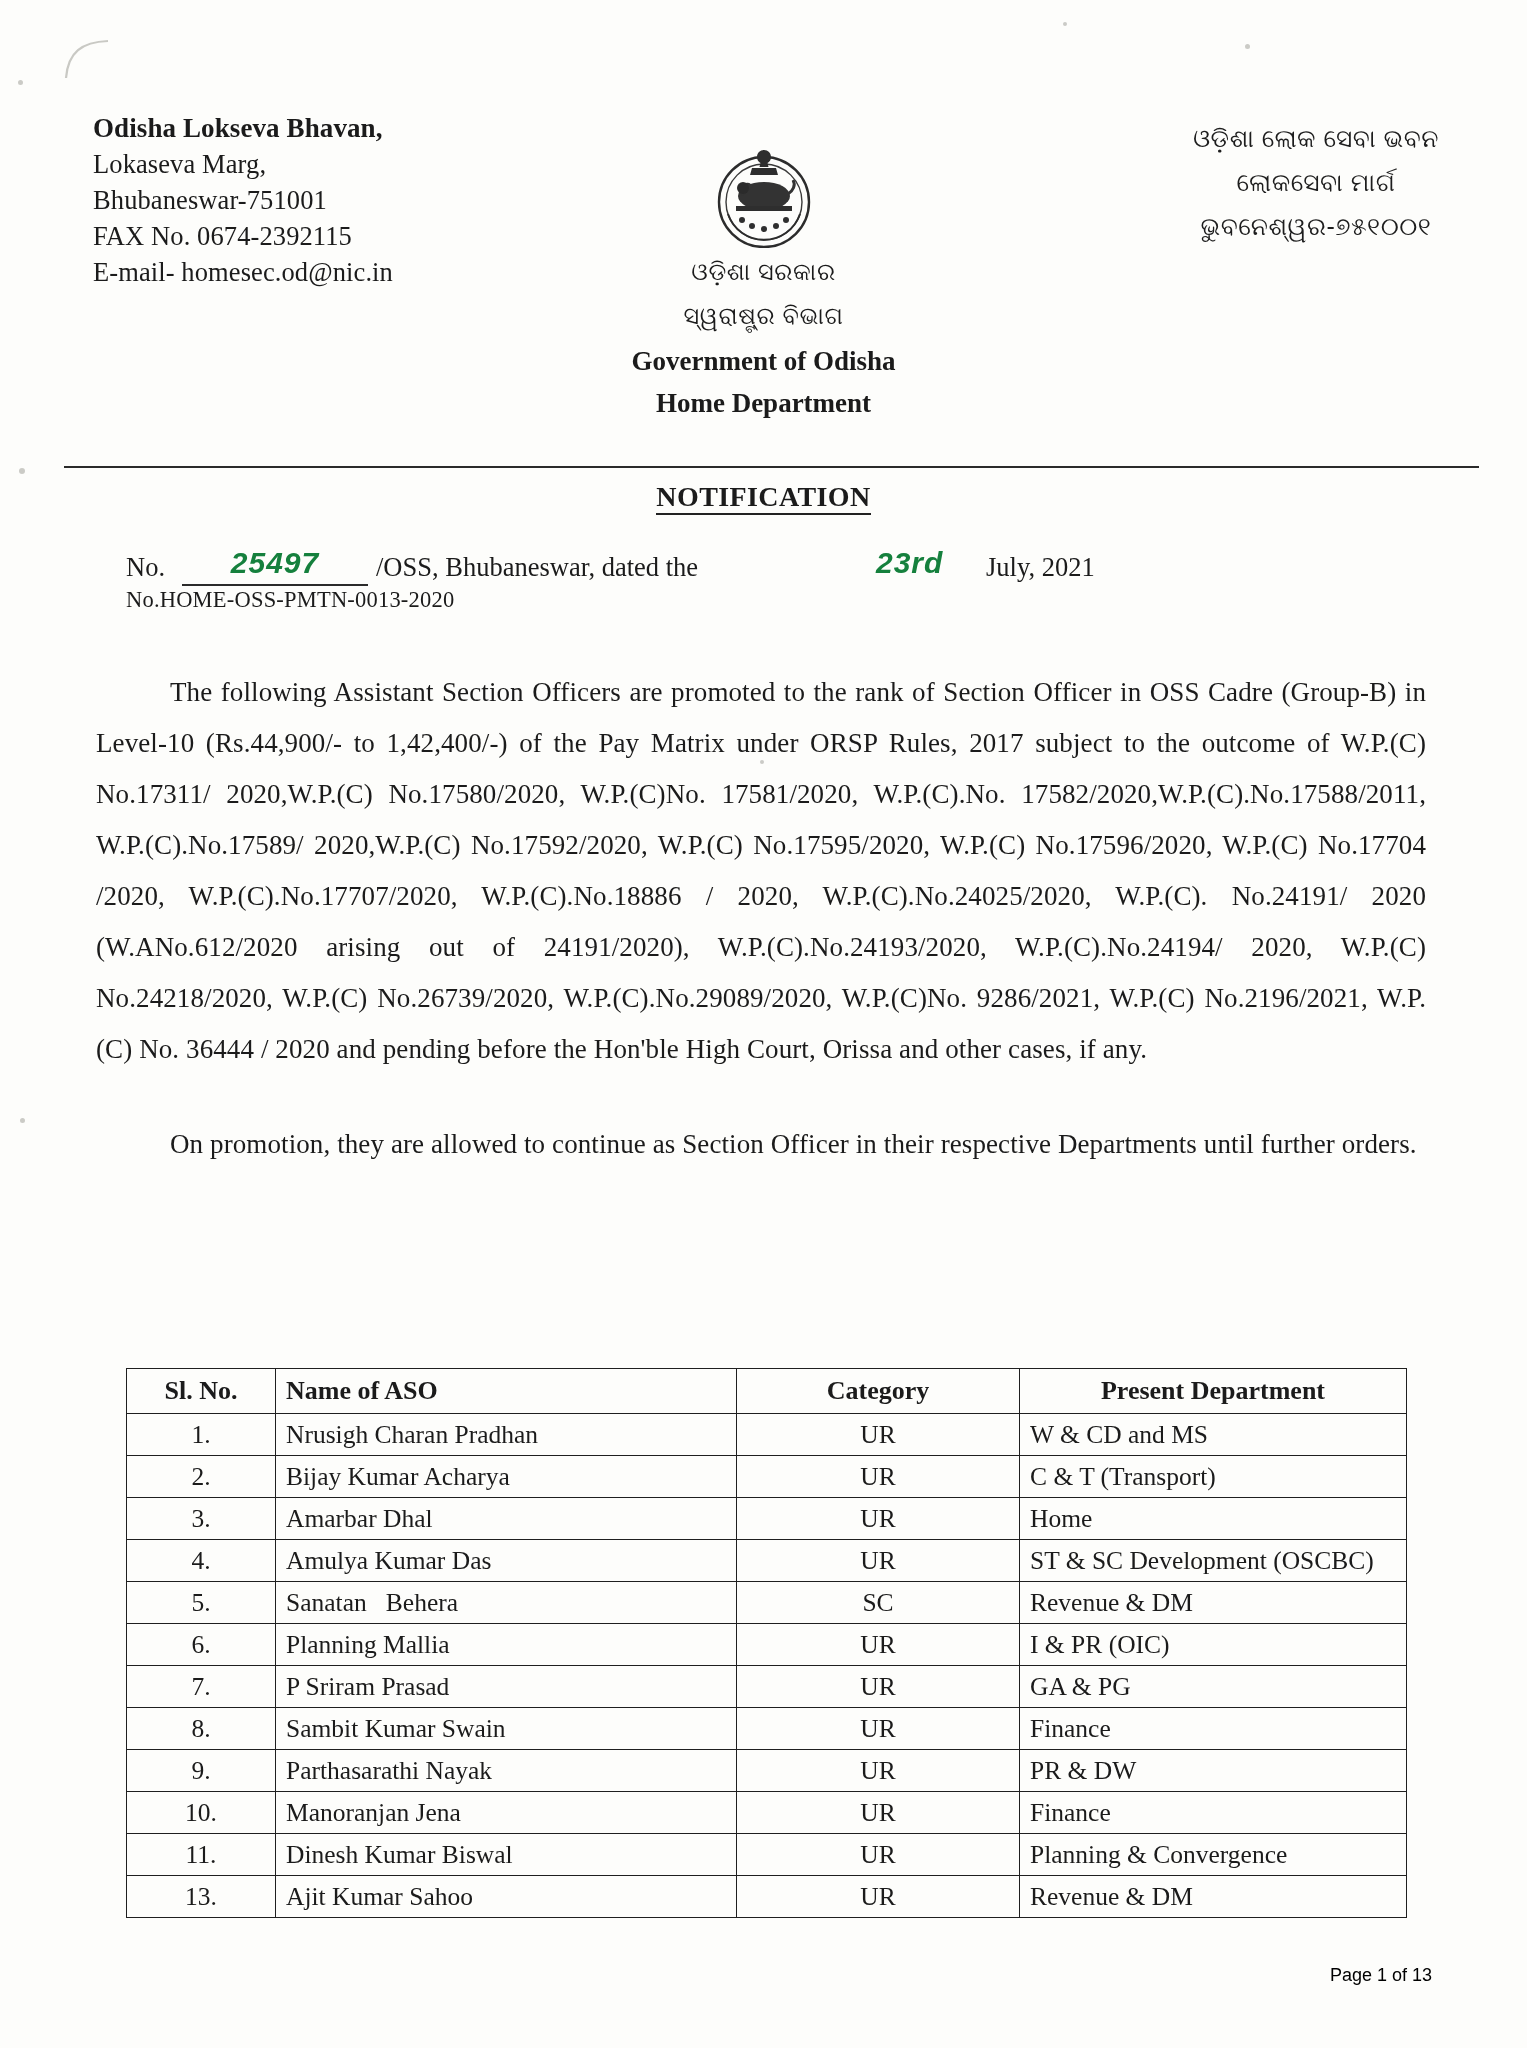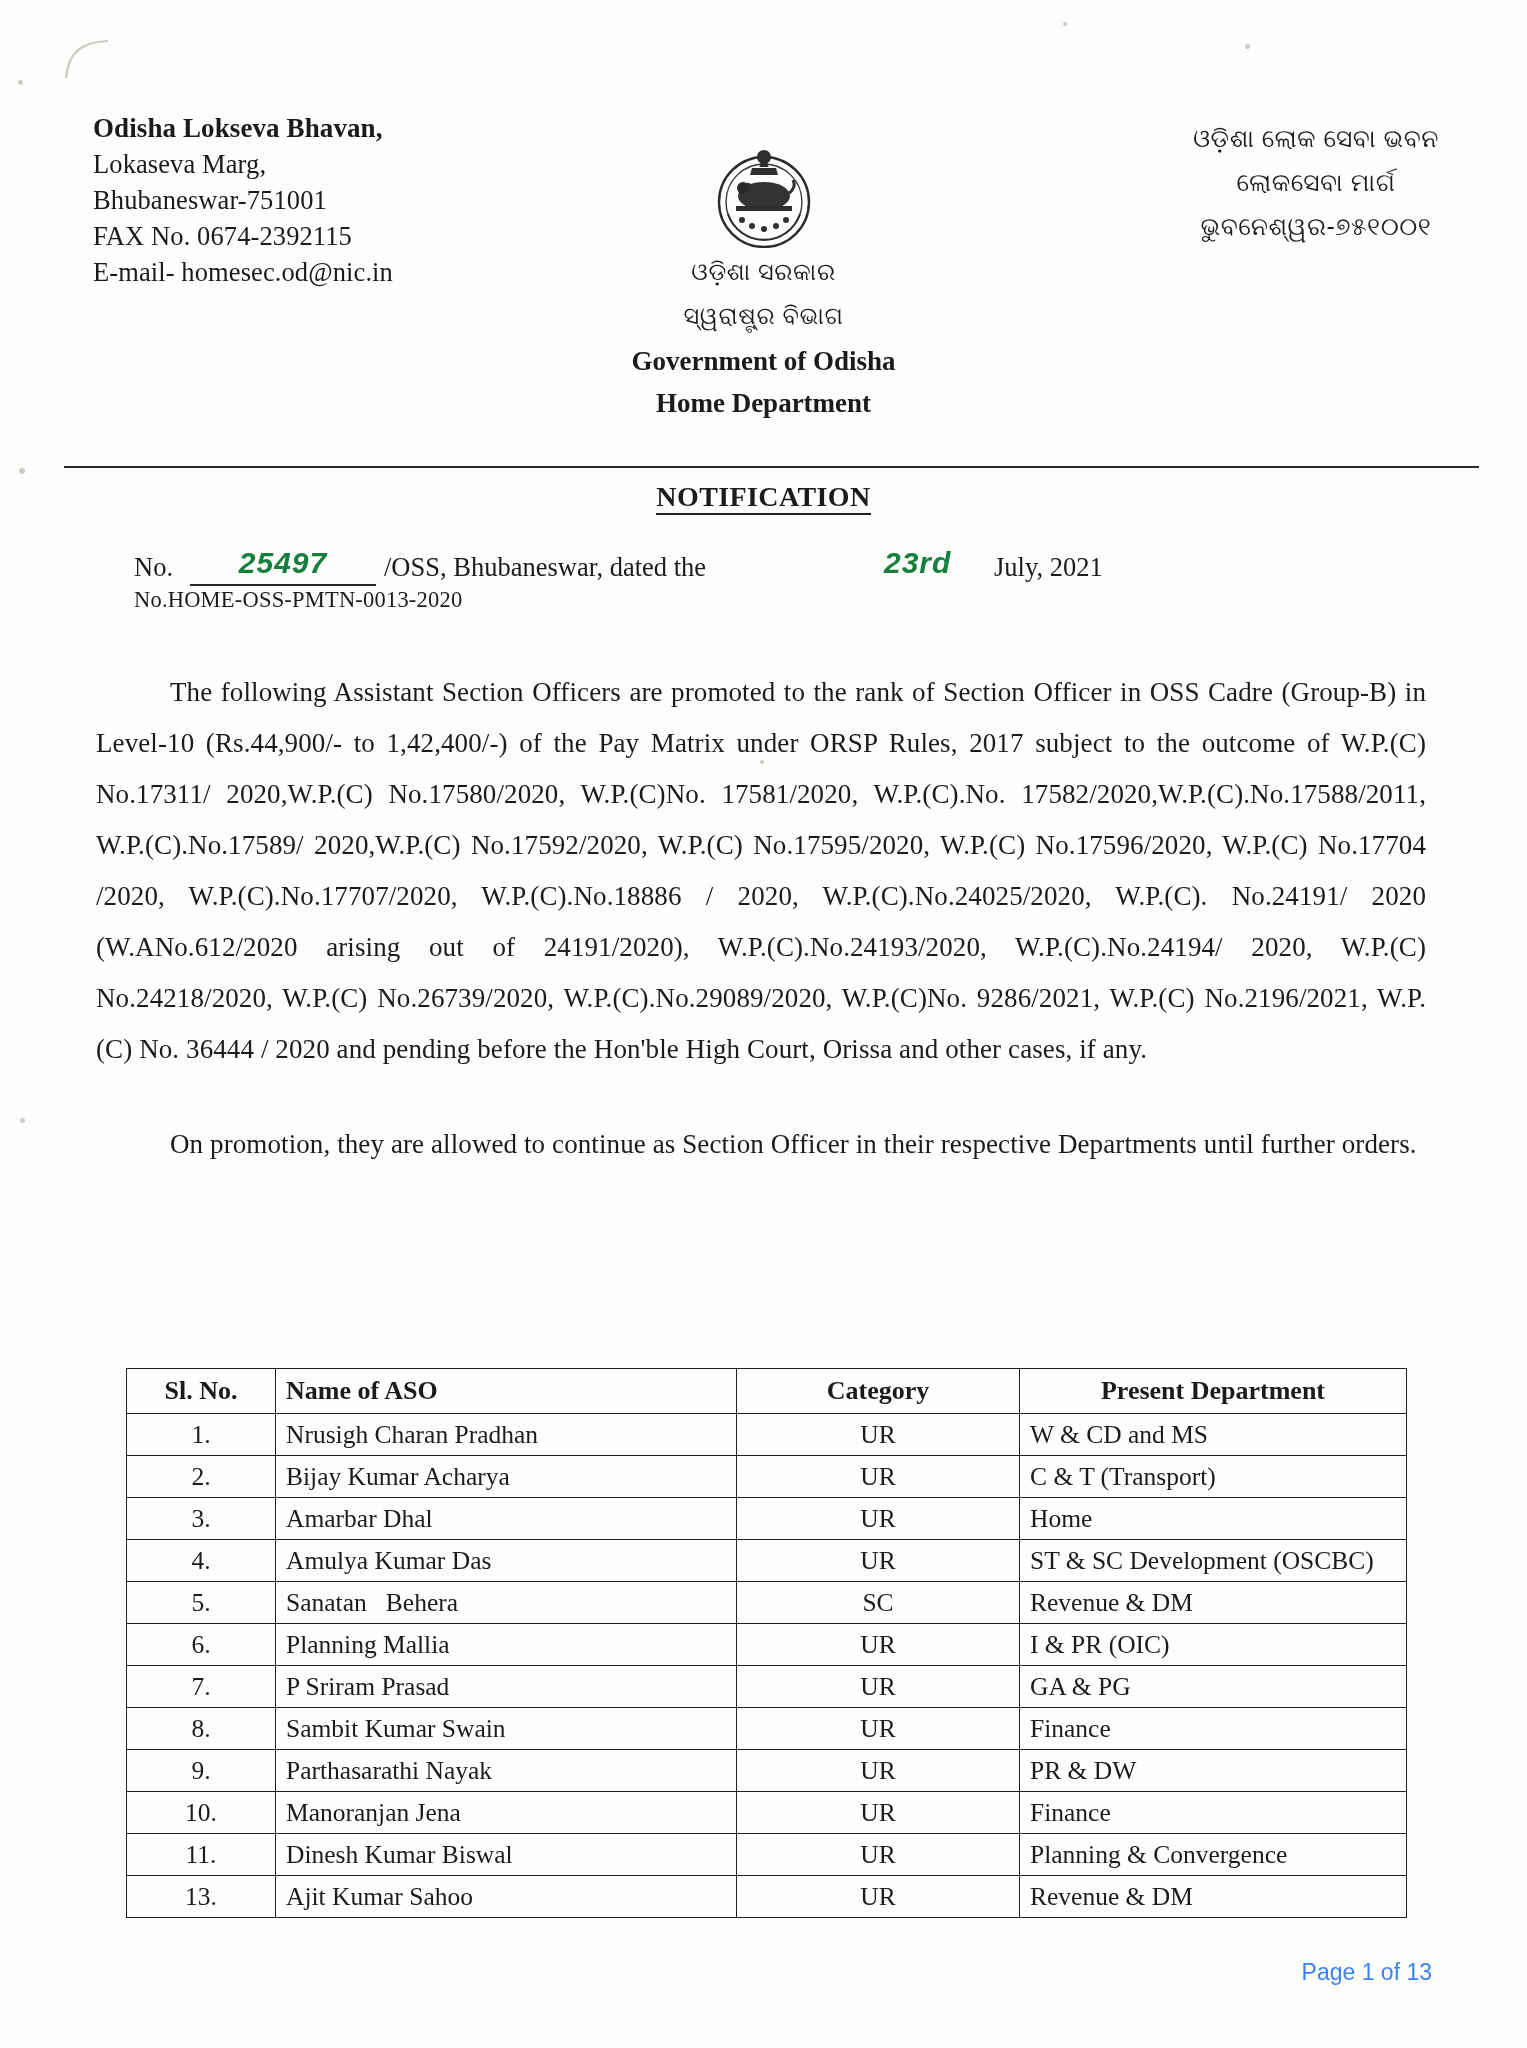--- a/index.html
+++ b/index.html
@@ -107,21 +107,21 @@
     font-size: 28px;
     border-bottom: 2px solid #222;
     padding-bottom: 1px;
     letter-spacing: .4px;
   }
 
   
   .numline {
     position: absolute;
     top: 548px;
-    left: 134px;
+    left: 126px;
     right: 80px;
     font-size: 26.5px;
     height: 70px;
   }
   .numline .lbl { position: absolute; left: 0; top: 4px; }
   .hand {
     font-family: Liberation Sans, sans-serif;
     color: #15803d;
     font-size: 30px;
     font-style: italic;
@@ -209,22 +209,22 @@
   .c-cat  { width: 262px;  text-align: center; }
   .c-dep  { text-align: left; padding-left: 14px; }
   .nowrap-sp { white-space: pre; }
 
   
   .footer {
     position: absolute;
     right: 95px;
     bottom: 62px;
     font-family: "Liberation Sans", "DejaVu Sans", sans-serif;
-    font-size: 23px;
-    color: #3b82f6;
+    font-size: 18px;
+    color: #000000;
   }
 </style>
 </head>
 <body>
 
 <div class="page">
 
   <div class="speck" style="left:18px;  top:80px;  width:5px;  height:5px;"></div>
   <div class="speck" style="left:19px;  top:468px; width:6px;  height:6px;"></div>
   <div class="speck" style="left:20px;  top:1118px;width:5px;  height:5px;"></div>

